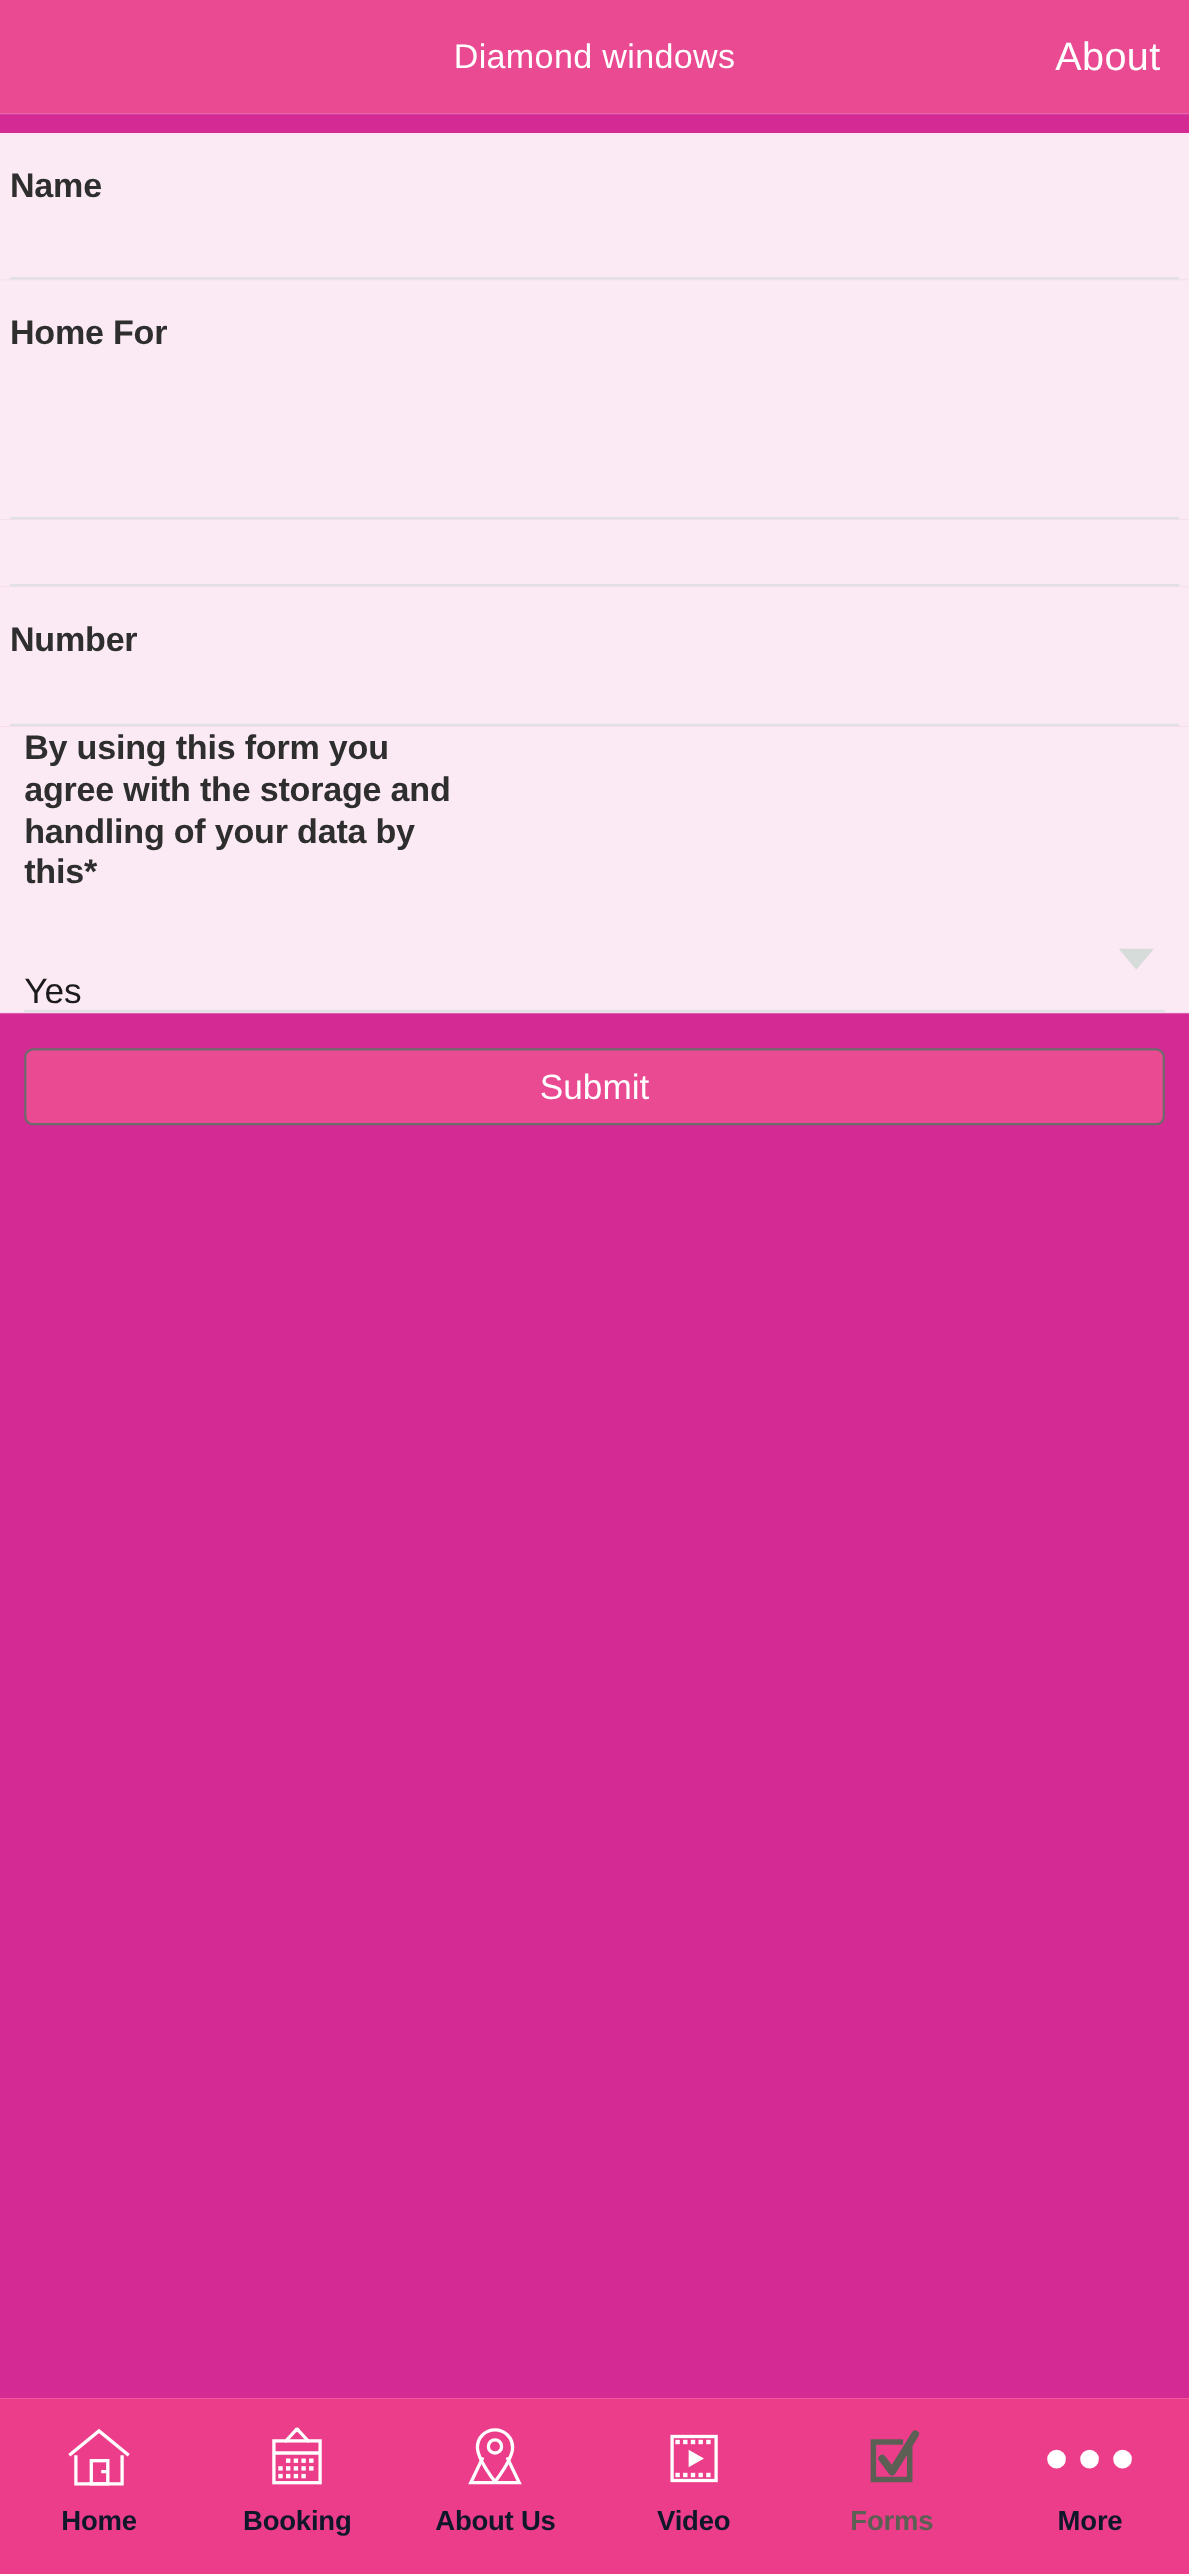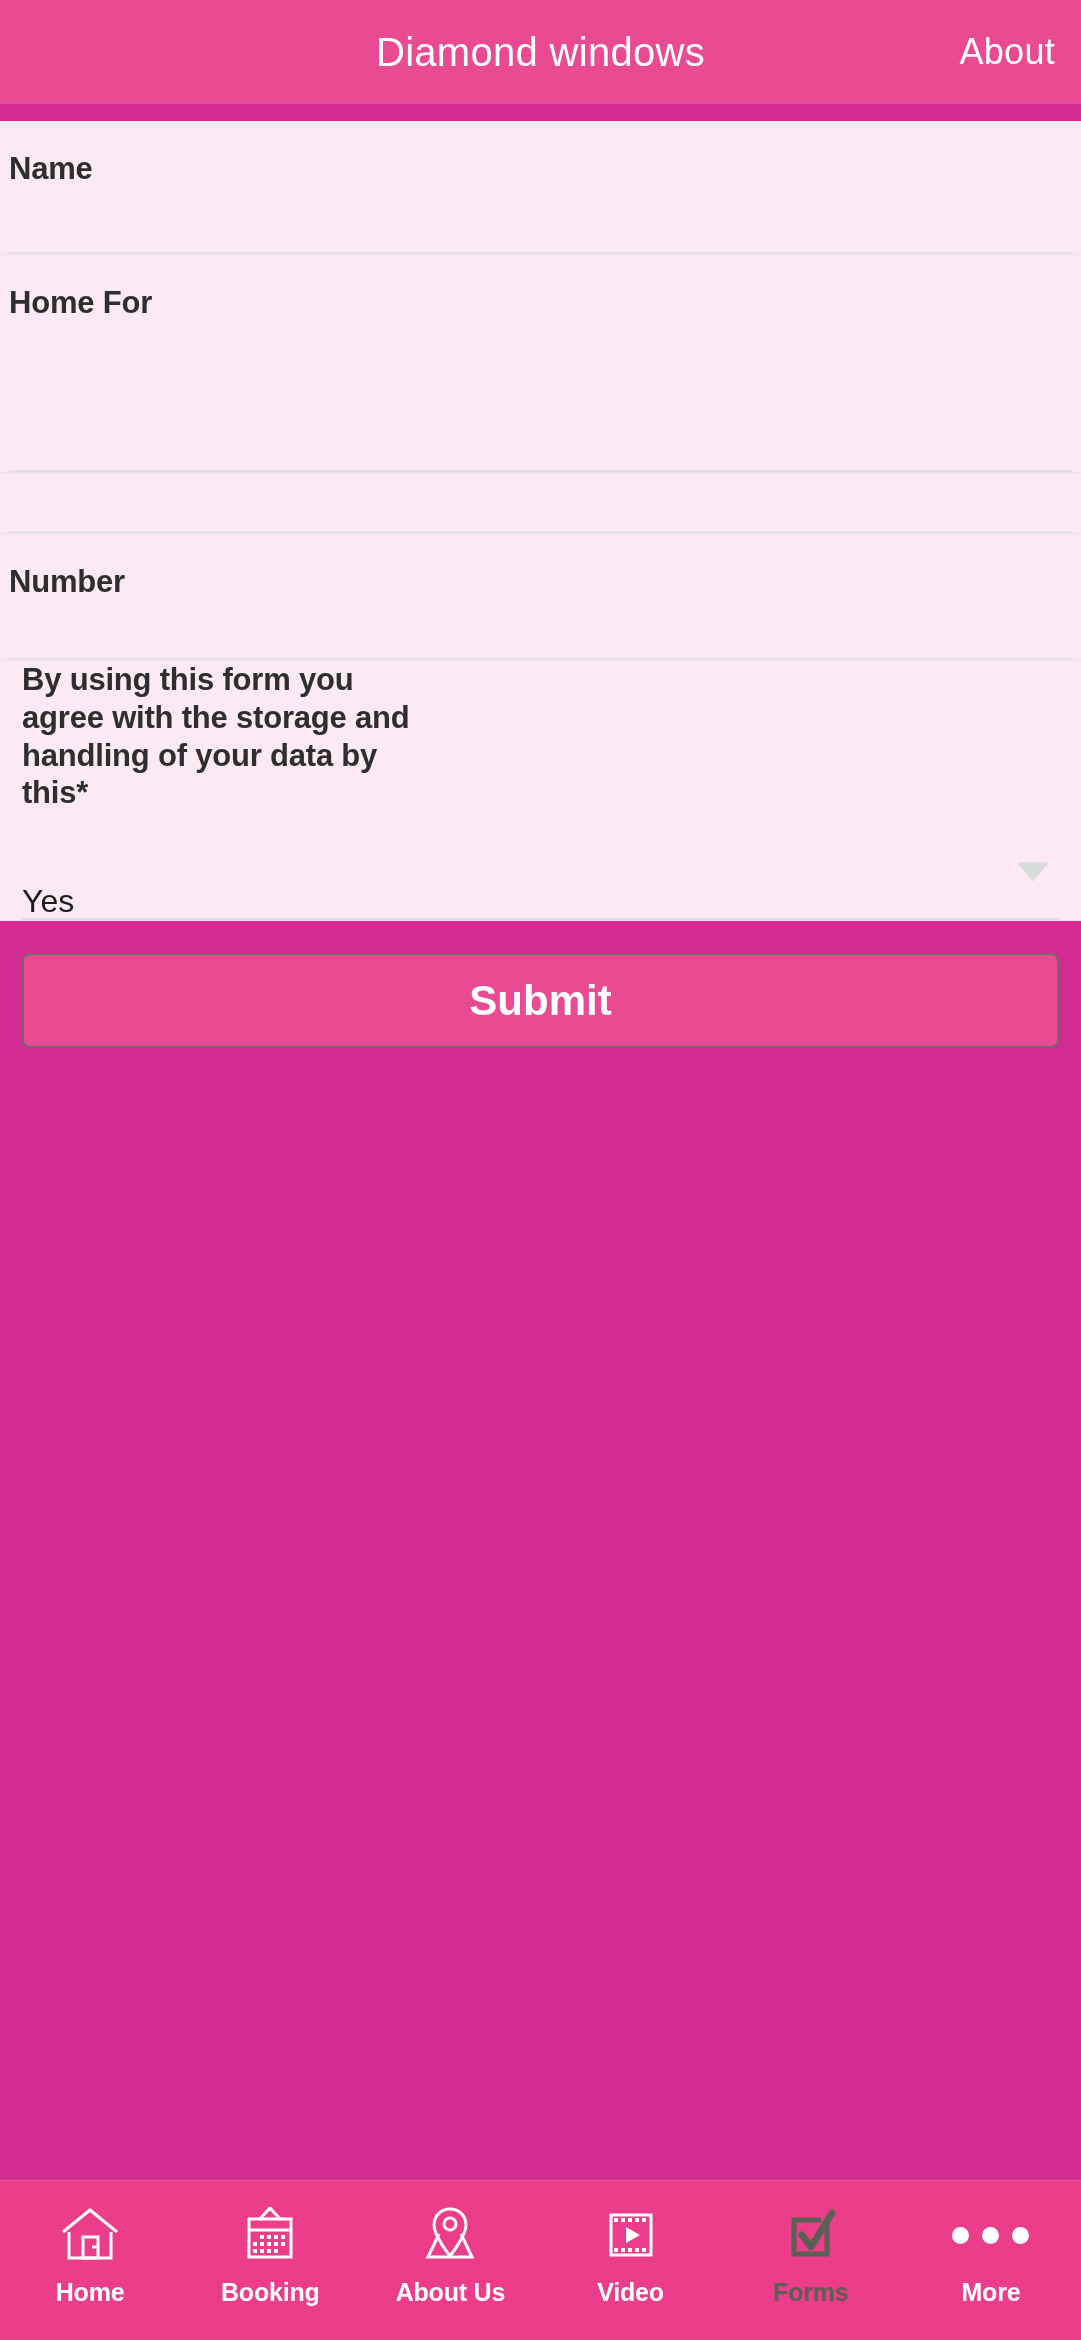--- a/index.html
+++ b/index.html
@@ -27,21 +27,21 @@
     position: relative;
     flex: none;
   }
   .header-title {
     position: absolute;
     left: 0; right: 0;
     top: 50%;
     transform: translateY(-50%);
     text-align: center;
     color: #ffffff;
-    font-size: 40px;
+    font-size: 31px;
     font-weight: 400;
     letter-spacing: 0.3px;
   }
   .header-about {
     position: absolute;
     right: 26px;
     top: 50%;
     transform: translateY(-50%);
     color: #ffffff;
     font-size: 36px;
@@ -131,27 +131,27 @@
   }
 
   
   .submit-area {
     background: #d42a93;
     flex: 1 1 auto;
     padding: 32px 22px 0 22px;
   }
   .submit-button {
     width: 100%;
-    height: 95px;
+    height: 70px;
     background: #ea4a92;
     border: 2px solid #6b6b6b;
     border-radius: 8px;
     color: #ffffff;
-    font-size: 42px;
-    font-weight: 700;
+    font-size: 32px;
+    font-weight: 400;
     font-family: "Liberation Sans", sans-serif;
     cursor: pointer;
     display: flex;
     align-items: center;
     justify-content: center;
   }
 
   
   .bottom-nav {
     height: 160px;
@@ -173,21 +173,21 @@
   .nav-icon {
     height: 70px;
     display: flex;
     align-items: center;
     justify-content: center;
   }
   .nav-label {
     margin-top: 8px;
     font-size: 25px;
     font-weight: bold;
-    color: #ffffff;
+    color: #0f172a;
     letter-spacing: -0.2px;
   }
   .nav-item.active .nav-label { color: #5c5f53; }
   .dots { display: flex; gap: 13px; align-items: center; }
   .dot { width: 17px; height: 17px; border-radius: 50%; background: #ffffff; }
 </style>
 </head>
 <body>
 
 <div class="app">

